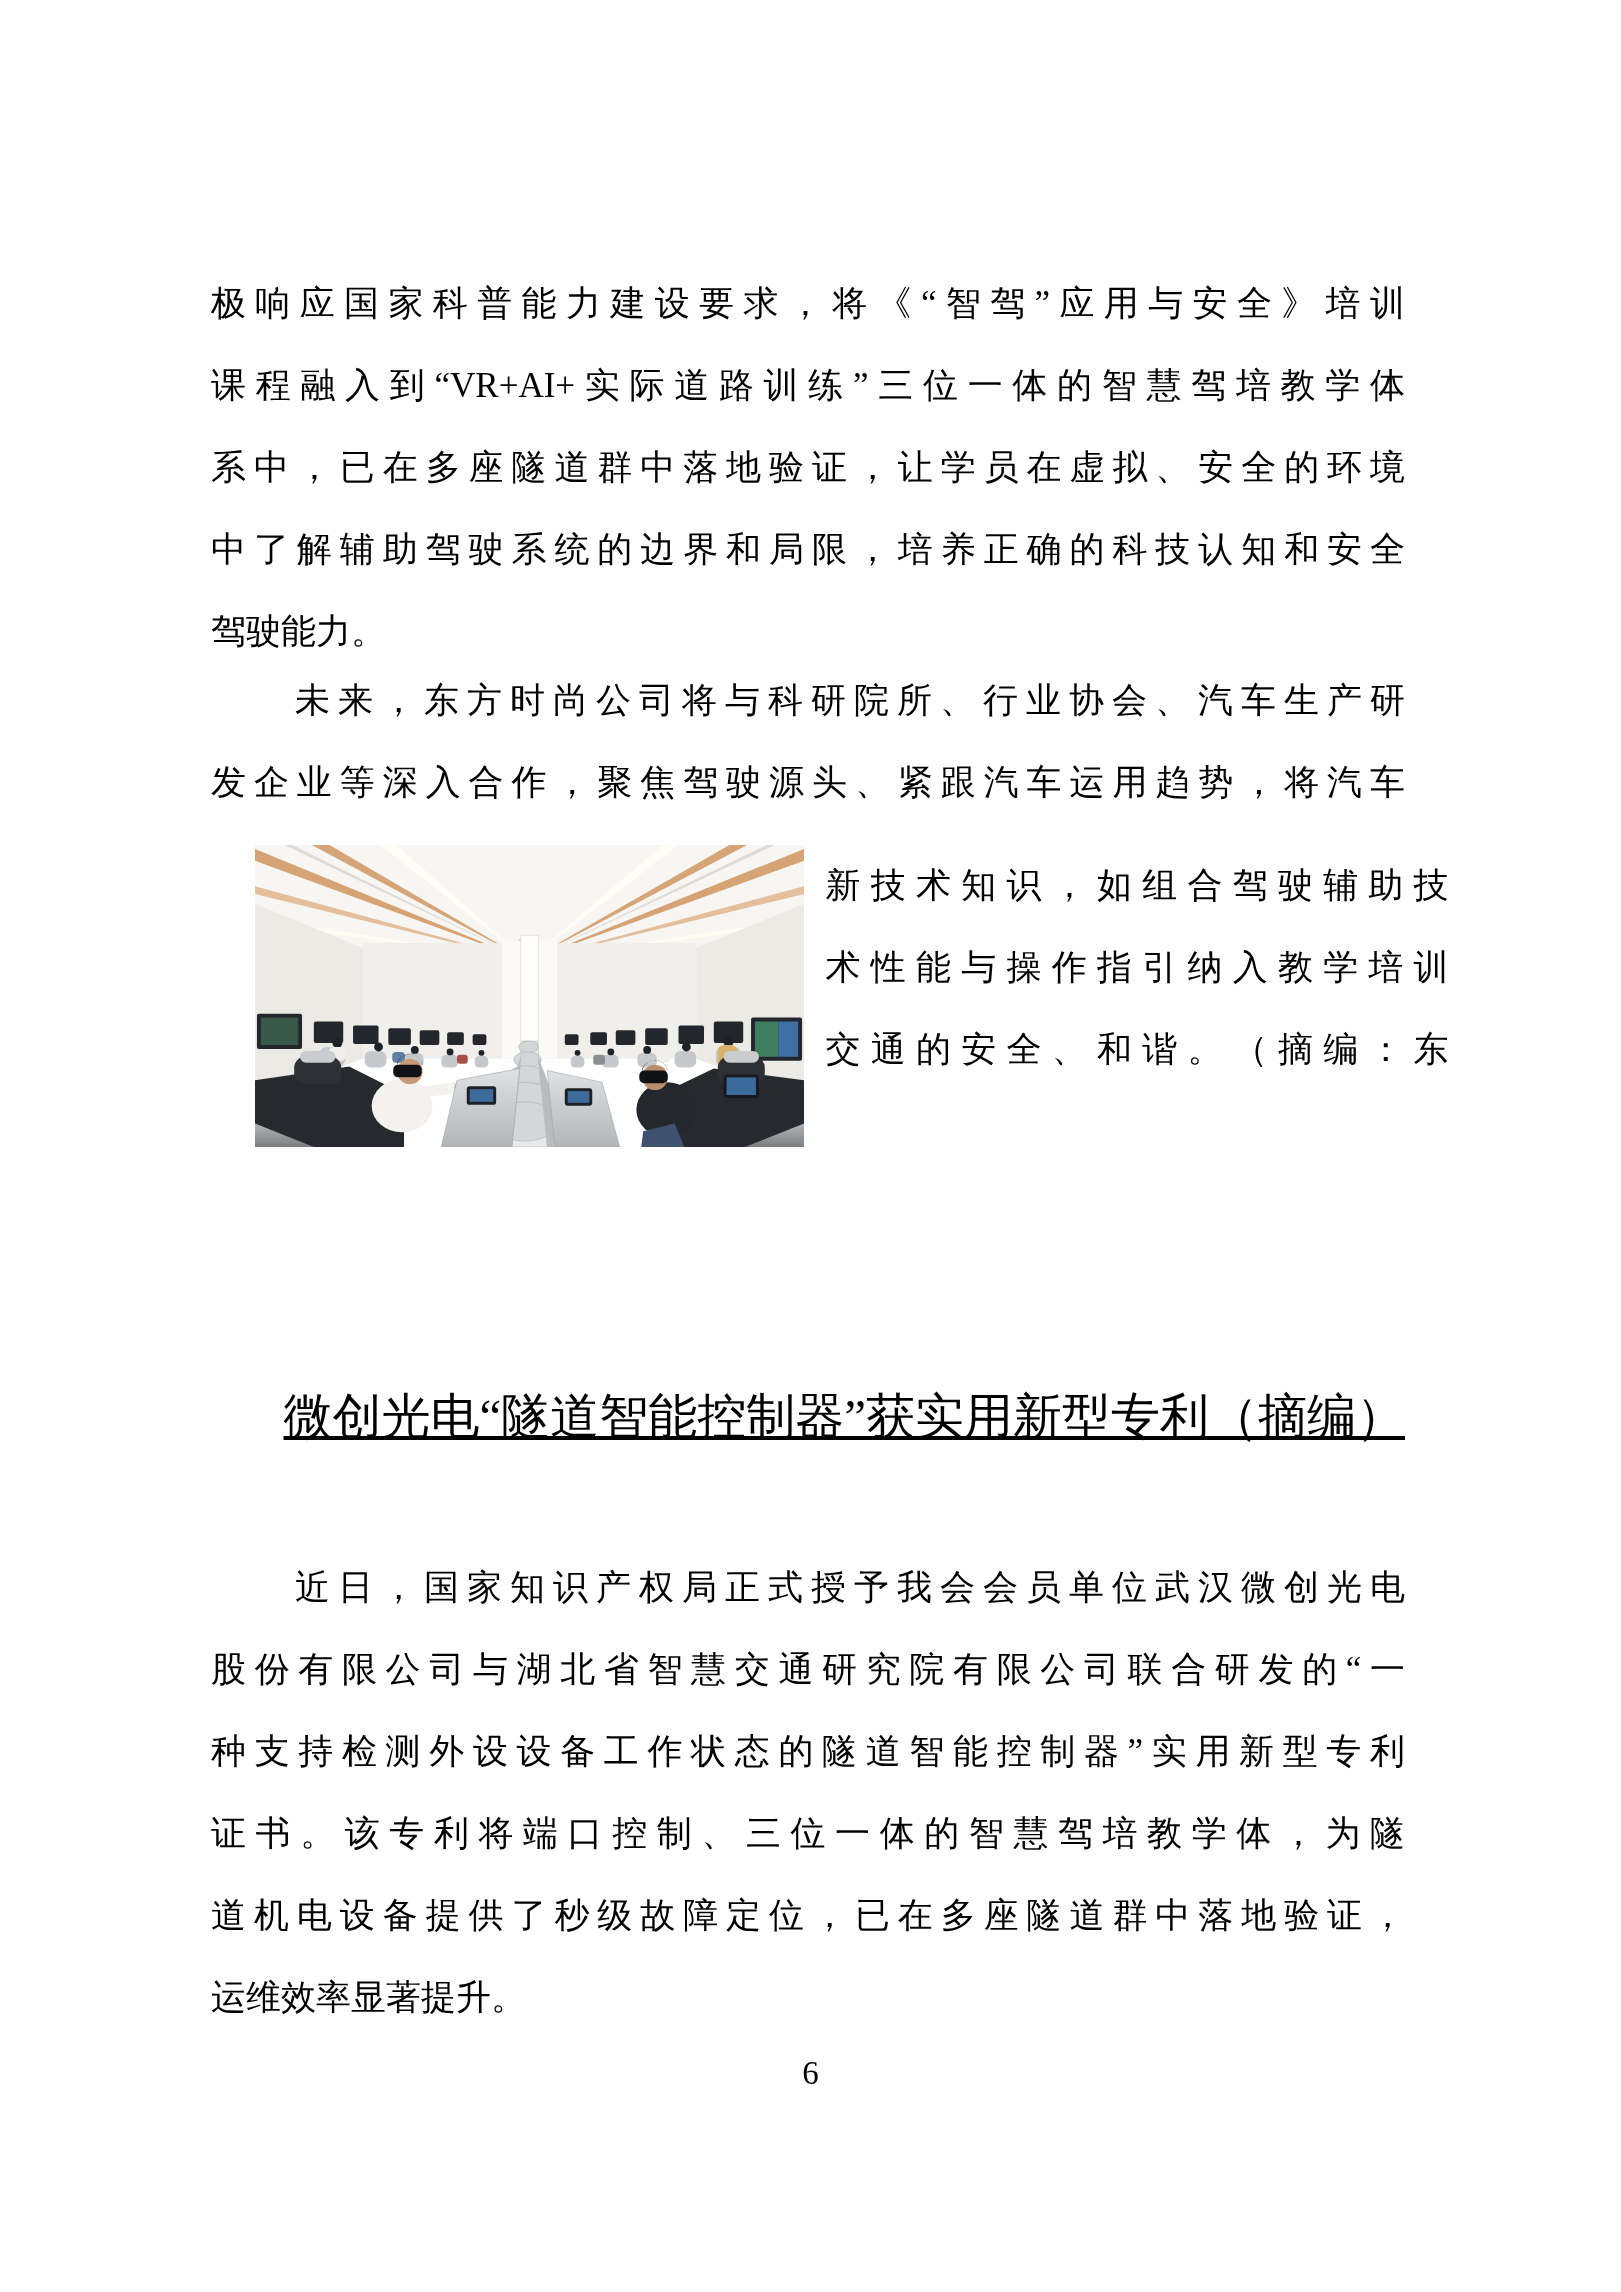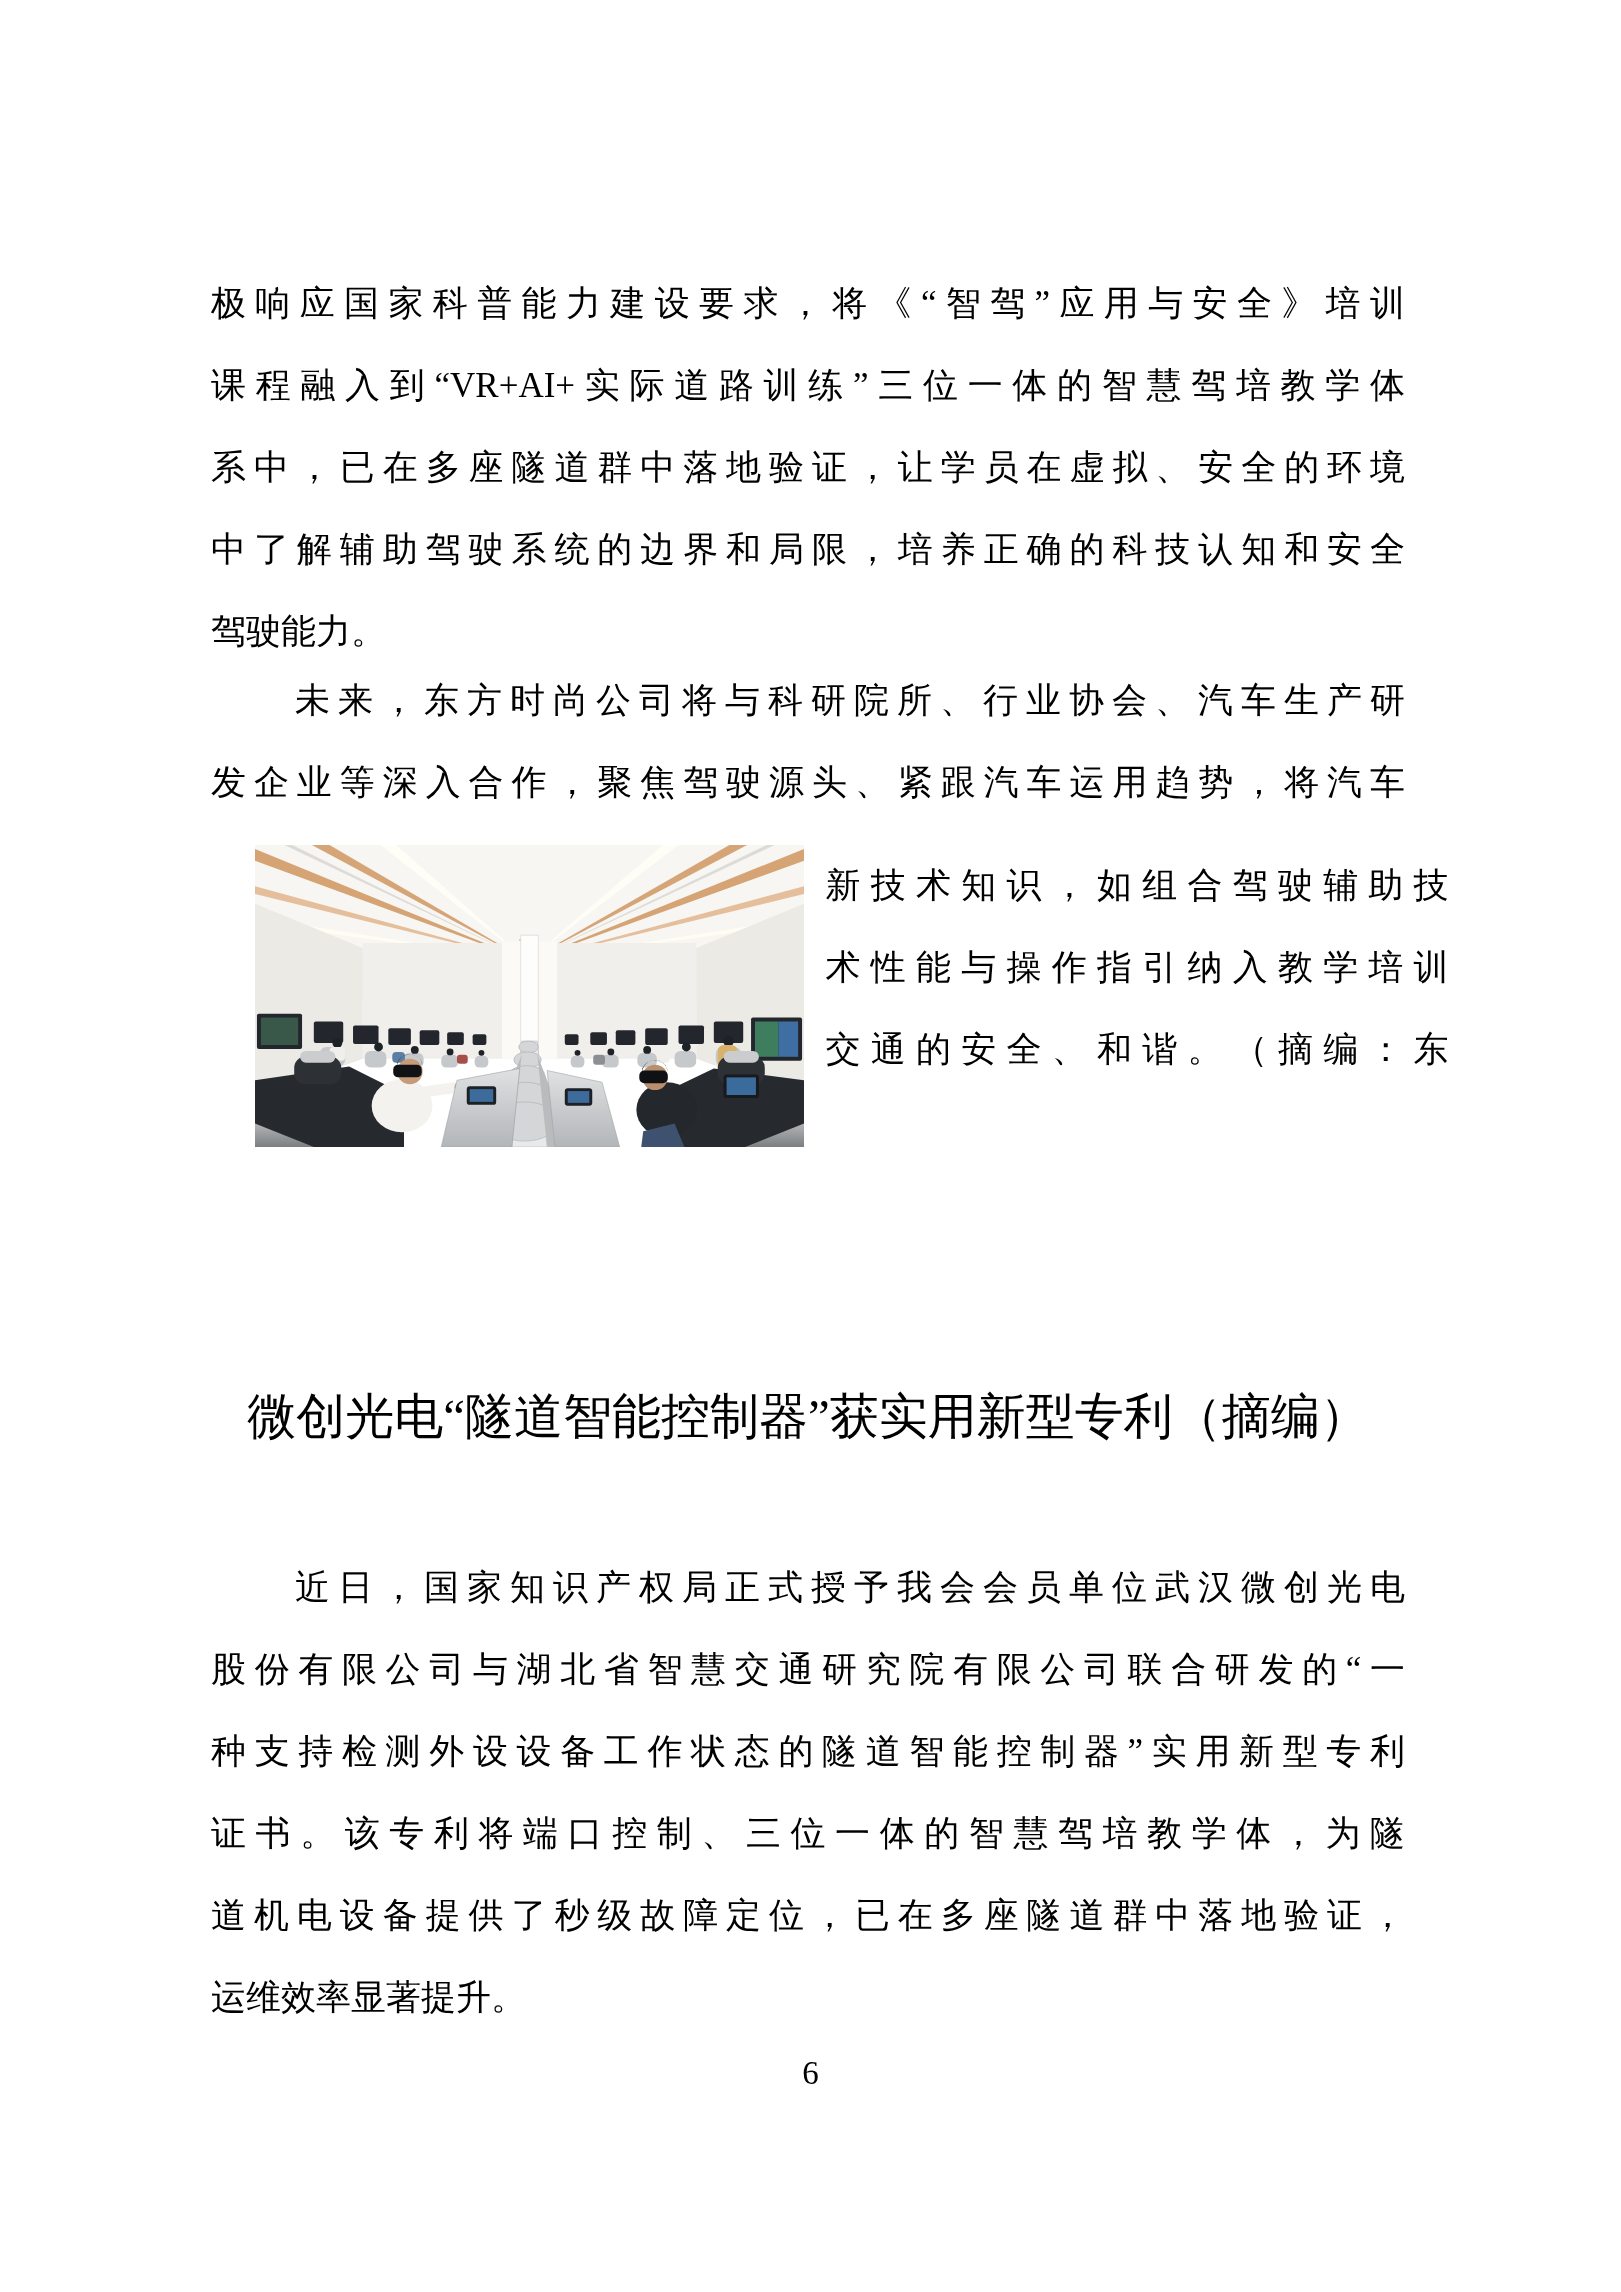--- a/index.html
+++ b/index.html
@@ -26,21 +26,21 @@
   .photo-wrap{
     width:549px;height:302px;flex:0 0 auto;
     overflow:hidden;
   }
   .photo-wrap svg{display:block;}
   .beside-col{width:623px;}
   .beside-col .line{height:82px;line-height:82px;}
   .heading-line{
     position:absolute;left:211px;top:1376px;width:1194px;
     height:82px;line-height:82px;
-    font-size:49px;text-align:center;
+    font-size:49px;text-align:right;text-decoration:underline;
   }
   .page-number{
     position:absolute;left:0;top:2054px;width:1621px;
     text-align:center;font-size:33px;line-height:39px;
   }
 </style>
 </head>
 <body>
 
 <div class="page">

